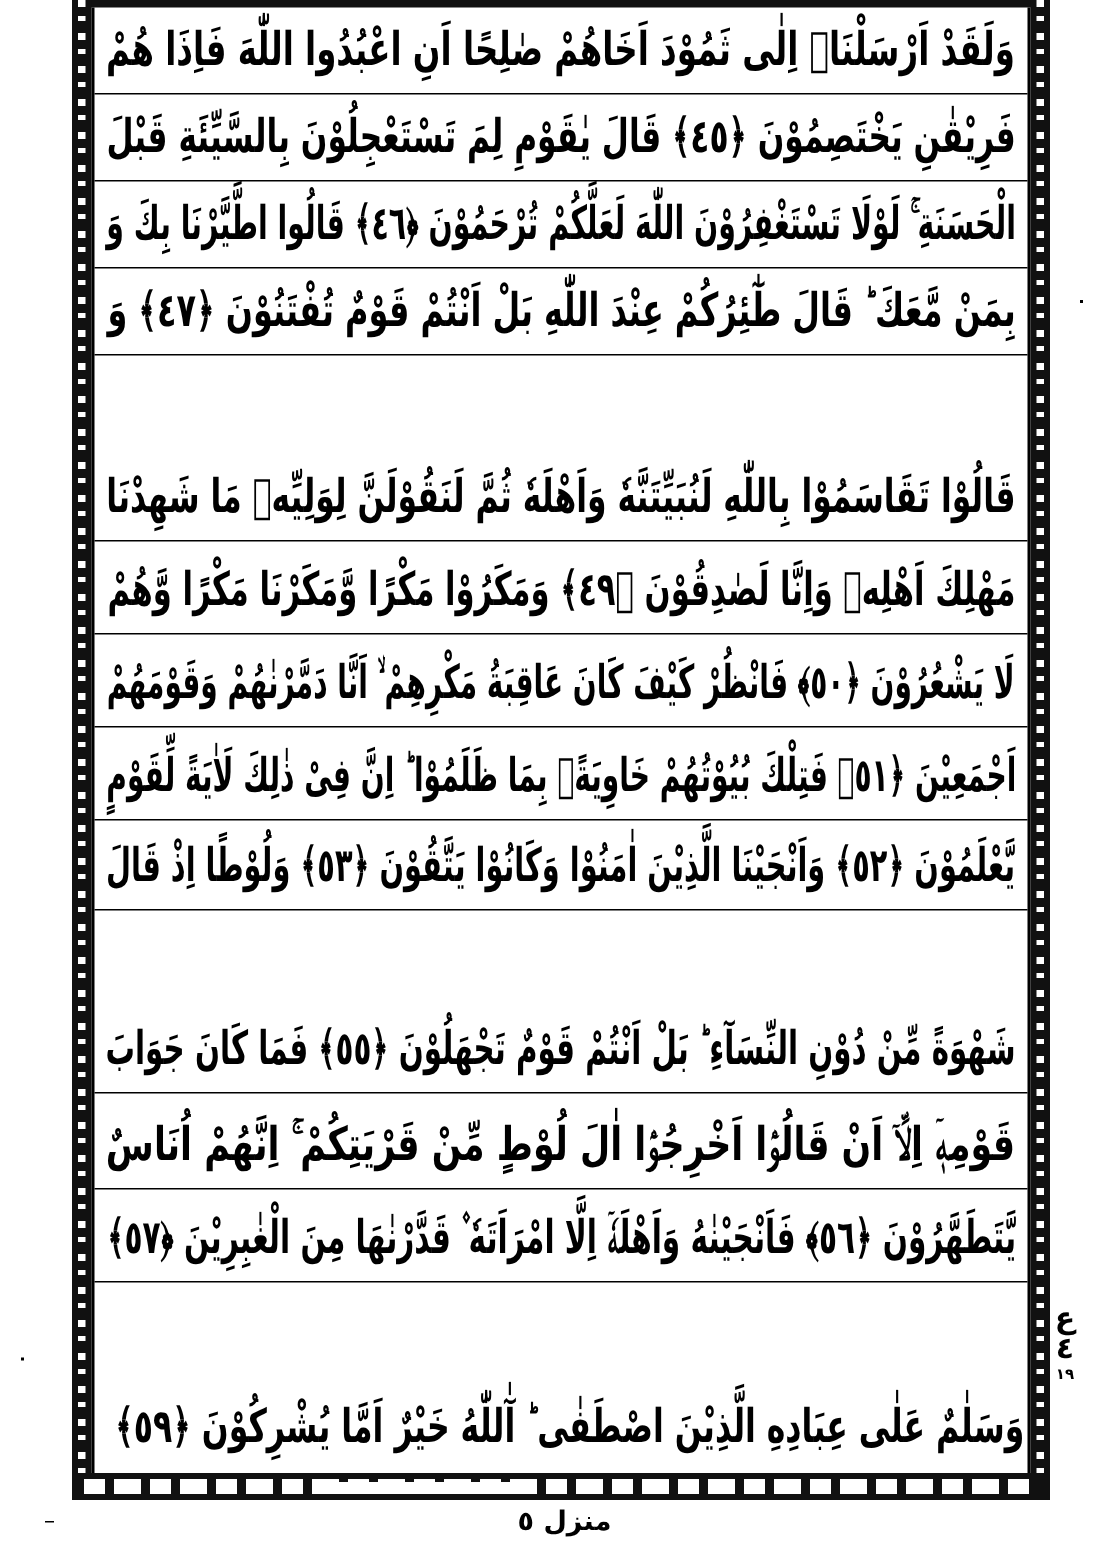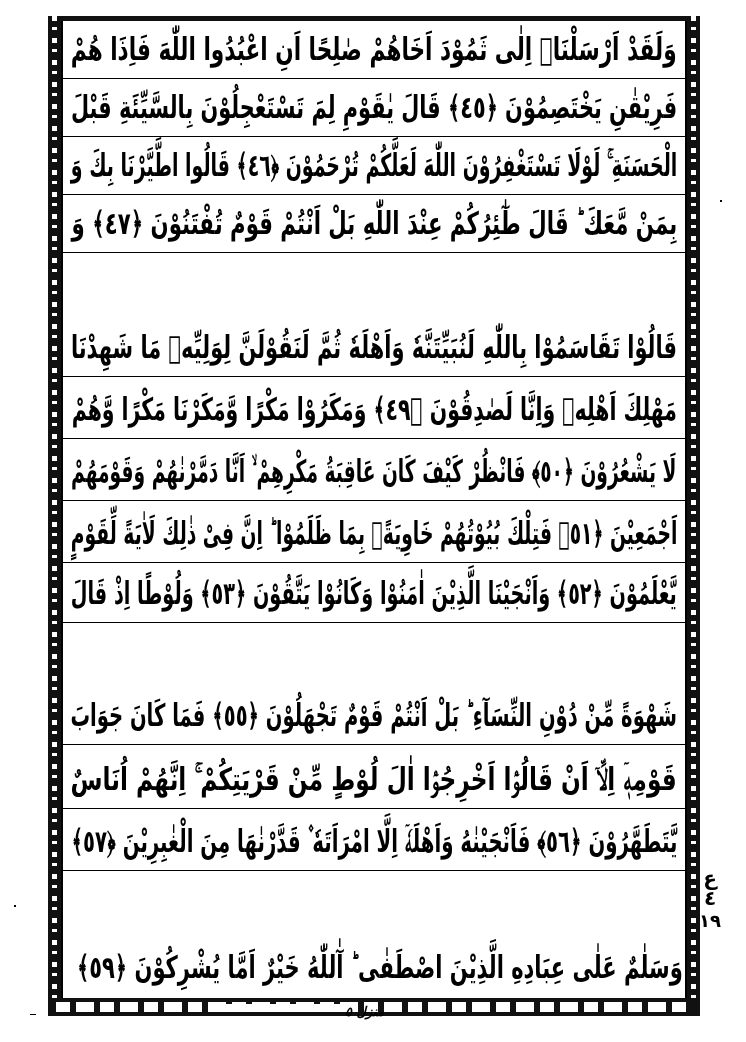--- a/index.html
+++ b/index.html
@@ -1,18 +1,18 @@
 <!DOCTYPE html>
 <html><head>
 <meta charset="utf-8">
 <style>
   html, body { margin: 0; padding: 0; background: #ffffff; }
   body { width: 746px; height: 1042px; position: relative; overflow: hidden;
          font-family: "DejaVu Sans", sans-serif; color: #000; }
-  .page { position: absolute; left: 48px; top: 16px; width: 652px; height: 1000px; text-decoration: underline; }
+  .page { position: absolute; left: 48px; top: 0; width: 652px; height: 1000px; text-decoration: underline; }
   .border-left, .border-right {
     position: absolute; top: 0; width: 13px; height: 992px; background: #111;
   }
   .border-left { left: 0; }
   .border-right { right: 0; }
   .border-left::after, .border-right::after {
     content: ""; position: absolute; left: 4px; top: 0; width: 5px; height: 100%;
     background: repeating-linear-gradient(180deg, #fff 0 5px, #111 5px 11px, #fff 11px 14px, #111 14px 22px);
   }
   .border-top {
@@ -42,25 +42,24 @@
     font-family: "DejaVu Sans", sans-serif; font-weight: bold;
     font-size: 31px; line-height: 1; white-space: nowrap;
     letter-spacing: 0; transform-origin: center; direction: rtl;
   }
   .marker {
     position: absolute; left: 690px; top: 868px; width: 40px; height: 70px;
     font-family: "DejaVu Sans", sans-serif; font-weight: bold; color: #000;
     text-align: center; direction: rtl;
   }
   .marker .m-top { font-size: 20px; line-height: 1; display: block; }
-  .marker .m-bottom { font-size: 18px; line-height: 1; display: block; margin-top: 4px; }
+  .marker .m-bottom { font-size: 10px; line-height: 1; display: block; margin-top: 4px; }
   .page-num {
-    position: absolute; left: 345px; top: 1004px; font-size: 13px; font-weight: bold;
+    position: absolute; left: 345px; top: 1004px; font-size: 18px; font-weight: bold;
     direction: rtl;
-    font-style: italic;
   }
   .speck { position:absolute; background:#000; width:2px; height:2px; }
 </style>
 </head>
 <body>
 
 <div class="page">
   <div class="border-top"></div>
   <div class="border-left"></div>
   <div class="border-right"></div>

